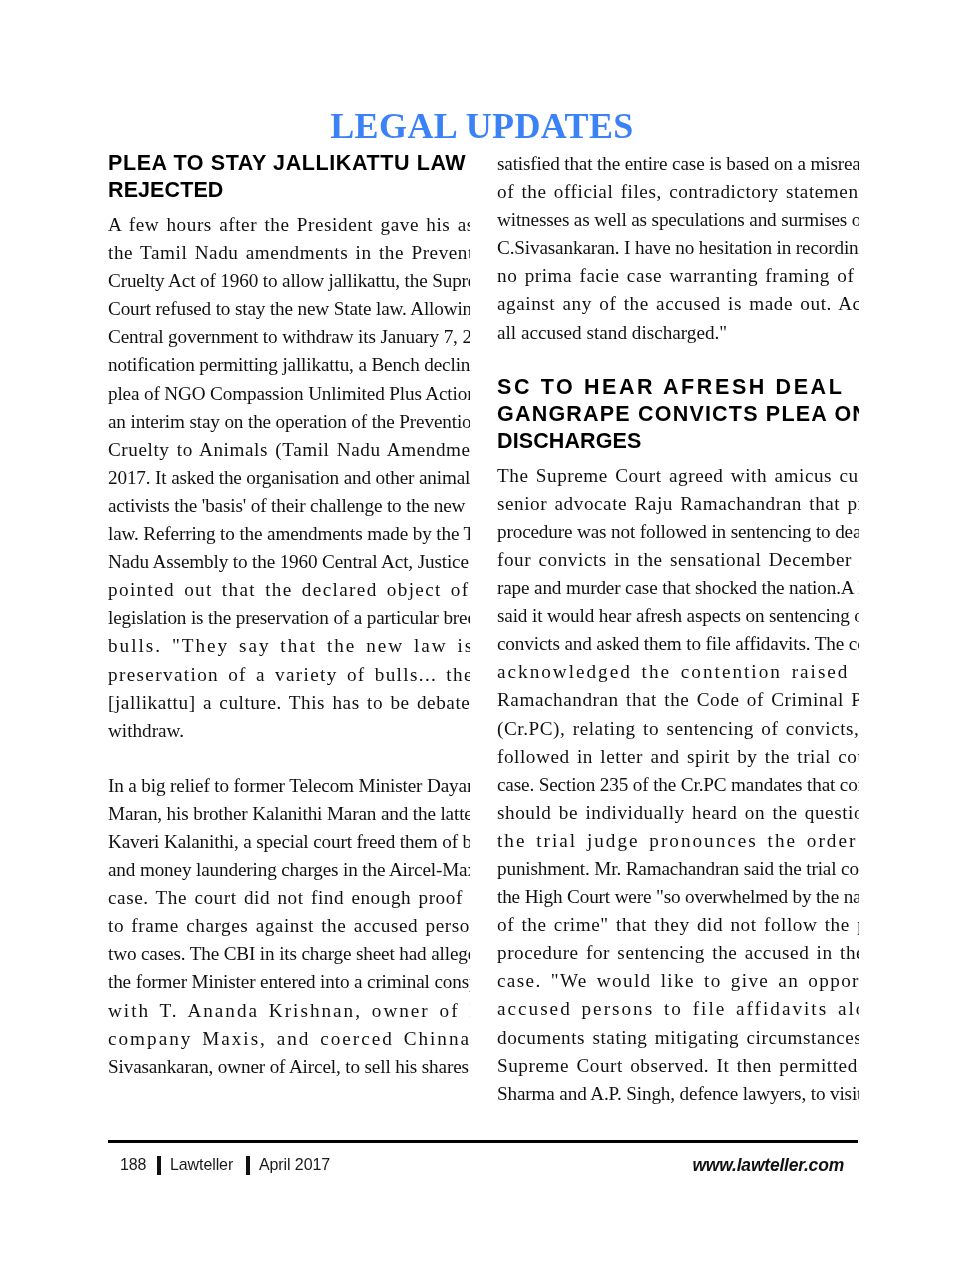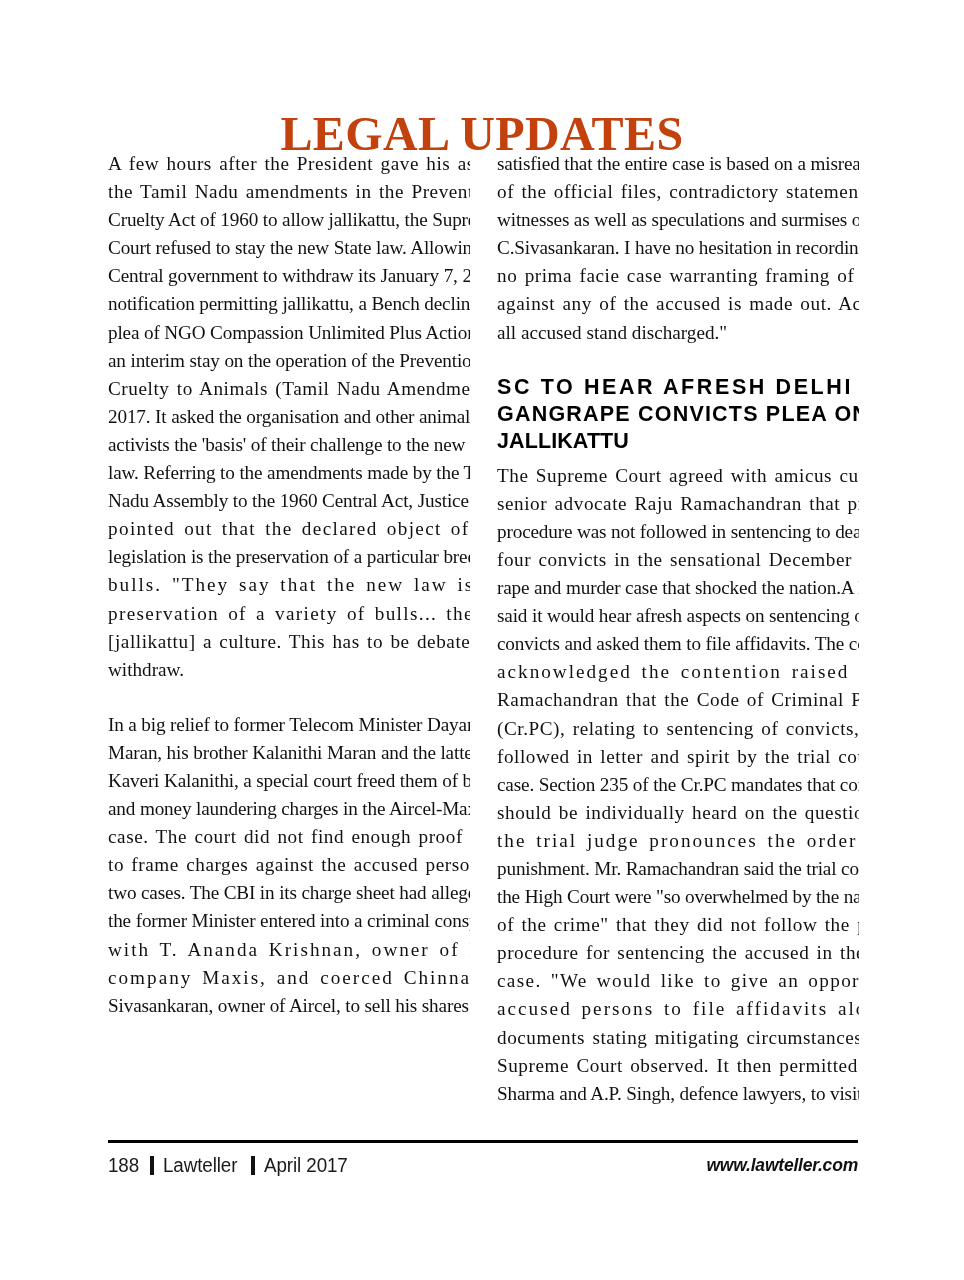--- a/index.html
+++ b/index.html
@@ -22,25 +22,25 @@
   .masthead {
     position: absolute;
     left: 0;
     top: 96px;
     width: 964px;
     text-align: center;
   }
   .masthead-title {
     font-family: "Liberation Serif", serif;
     font-weight: bold;
-    font-size: 48px;
+    font-size: 36px;
     line-height: 40px;
     letter-spacing: 0.4px;
-    color: #c2410c;
-    margin: 18px;
+    color: #3b82f6;
+    margin: 10px;
   }
 
   
   .columns {
     position: absolute;
     left: 108px;
     top: 150px;
     width: 750px;
     height: 965px;
   }
@@ -112,47 +112,47 @@
   }
   .footer {
     position: absolute;
     left: 108px;
     top: 1152px;
     width: 750px;
     height: 34px;
   }
   .footer-left {
     position: absolute;
-    left: 0;
+    left: 12px;
     top: 0;
     display: flex;
     align-items: center;
     font-family: "Liberation Sans", sans-serif;
-    font-size: 20px;
+    font-size: 17px;
     line-height: 26px;
     color: #1a1a1a;
     letter-spacing: -0.1px;
   }
   .footer-left .fl-item {
     transform: scaleX(0.94);
     transform-origin: left center;
     display: inline-block;
     white-space: nowrap;
   }
   .bar {
     display: inline-block;
     width: 4px;
     height: 19px;
     background: #111111;
     margin: 0 9px;
     vertical-align: middle;
   }
   .footer-right {
     position: absolute;
-    right: 0;
+    right: 14px;
     top: 0;
     font-family: "Liberation Sans", sans-serif;
     font-style: italic;
     font-weight: bold;
     font-size: 17.5px;
     line-height: 26px;
     color: #111111;
     letter-spacing: -0.2px;
     white-space: nowrap;
   }
@@ -163,20 +163,24 @@
 <div class="page">
 
   <div class="masthead">
     <h1 class="masthead-title">LEGAL UPDATES</h1>
   </div>
 
   <div class="columns">
 
     <div class="col col-left">
 
+      <div class="sec-head">
+        <span class="hl hl-sp3">PLEA TO STAY JALLIKATTU LAW</span>
+        <span class="hl">REJECTED</span>
+      </div>
 
       <p class="para">
         <span class="ln ln-loose1">A few hours after the President gave his assent to</span>
         <span class="ln ln-loose1">the Tamil Nadu amendments in the Prevention of</span>
         <span class="ln ln-tight">Cruelty Act of 1960 to allow jallikattu, the Supreme</span>
         <span class="ln ln-tight">Court refused to stay the new State law. Allowing the</span>
         <span class="ln ln-tight">Central government to withdraw its January 7, 2016</span>
         <span class="ln ln-tight">notification permitting jallikattu, a Bench declined the</span>
         <span class="ln ln-tight">plea of NGO Compassion Unlimited Plus Action for</span>
         <span class="ln ln-tight">an interim stay on the operation of the Prevention of</span>
@@ -220,23 +224,23 @@
         <span class="ln ln-tight">witnesses as well as speculations and surmises of Sh.</span>
         <span class="ln ln-tight">C.Sivasankaran. I have no hesitation in recording that</span>
         <span class="ln ln-loose1">no prima facie case warranting framing of charge</span>
         <span class="ln ln-loose1">against any of the accused is made out. Accordingly</span>
         <span class="ln">all accused stand discharged."</span>
       </p>
 
       <div class="gap-lg"></div>
 
       <div class="sec-head">
-        <span class="hl hl-sp2">SC TO HEAR AFRESH DELHI</span>
+        <span class="hl hl-sp2">SC TO HEAR AFRESH DEAL</span>
         <span class="hl hl-sp1">GANGRAPE CONVICTS PLEA ON</span>
-        <span class="hl">JALLIKATTU</span>
+        <span class="hl">DISCHARGES</span>
       </div>
 
       <p class="para">
         <span class="ln ln-loose1">The Supreme Court agreed with amicus curiae and</span>
         <span class="ln ln-loose1">senior advocate Raju Ramachandran that proper</span>
         <span class="ln ln-tight">procedure was not followed in sentencing to death the</span>
         <span class="ln ln-loose1">four convicts in the sensational December 16 gang-</span>
         <span class="ln ln-tight">rape and murder case that shocked the nation.A Bench</span>
         <span class="ln ln-tight">said it would hear afresh aspects on sentencing of the</span>
         <span class="ln ln-tight">convicts and asked them to file affidavits. The court</span>

